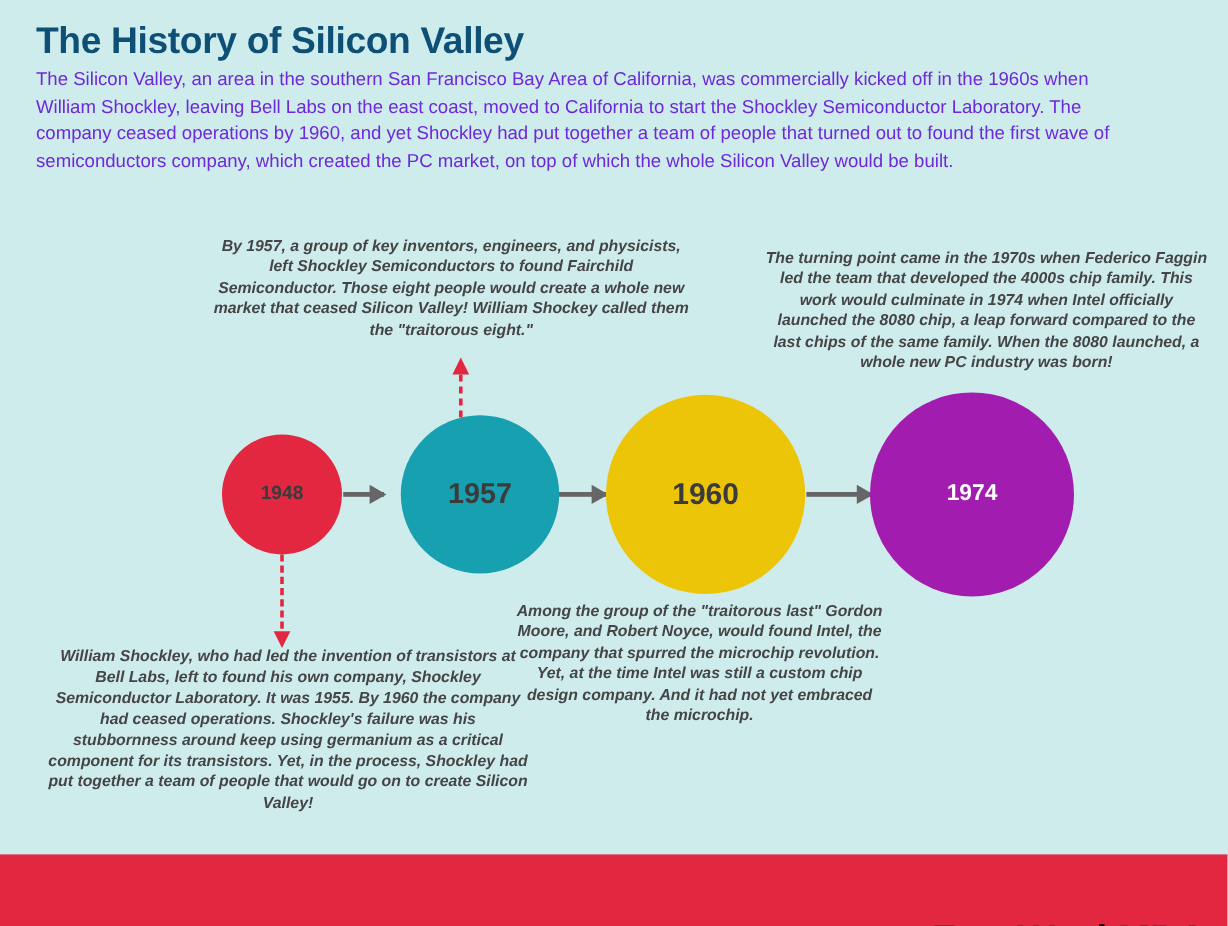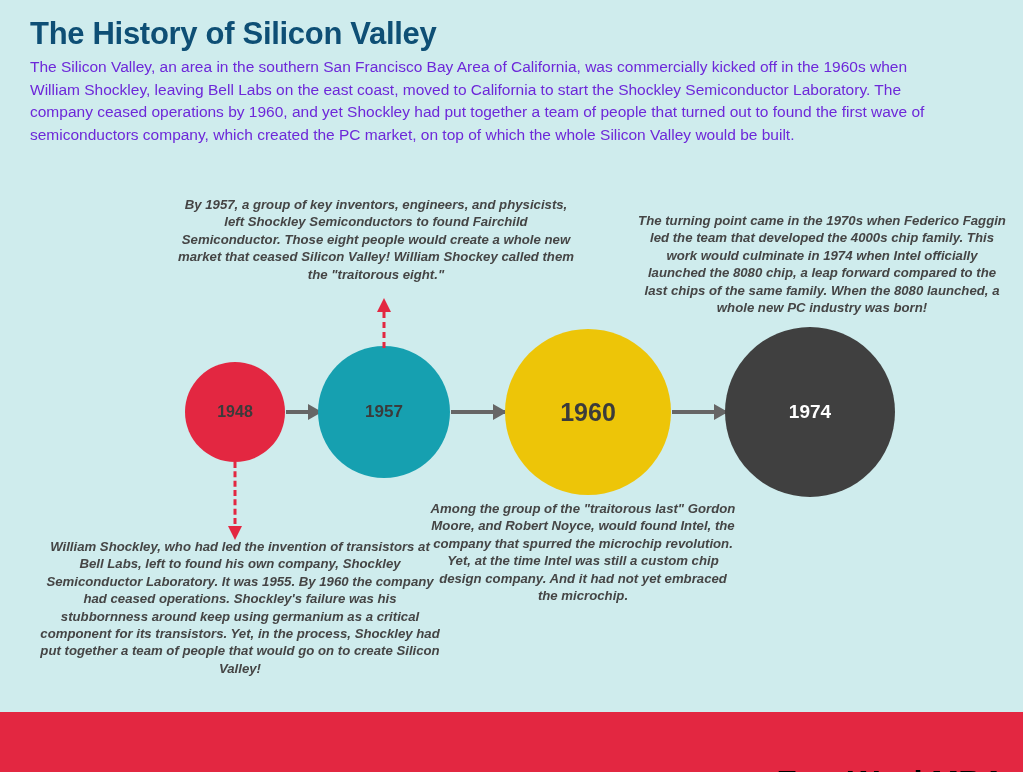--- a/index.html
+++ b/index.html
@@ -47,49 +47,49 @@
   .annot {
     position: absolute;
     font-style: italic;
     font-weight: bold;
     font-size: 13.2px;
     line-height: 17.4px;
     color: #454545;
     text-align: center;
   }
   #annot-1957 { left: 176px; top: 196px;  width: 400px; }
-  #annot-1974 { left: 636px; top: 212px;  width: 372px; }
+  #annot-1974 { left: 636px; top: 206px;  width: 372px; }
   #annot-1955 { left: 40px;  top: 538px;  width: 400px; }
   #annot-1968 { left: 428px; top: 500px;  width: 310px; }
 
   
   .node {
     position: absolute;
     border-radius: 50%;
     display: flex;
     align-items: center;
     justify-content: center;
     font-weight: bold;
     color: #3b3b3b;
   }
   #node-1955 {
     left: 185px; top: 362px; width: 100px; height: 100px;
     background: #e32741; font-size: 16px;
   }
   #node-1957 {
-    left: 318px; top: 346px; width: 132px; height: 132px;
-    background: #16a0b0; font-size: 17px;
+    left: 334px; top: 346px; width: 132px; height: 132px;
+    background: #16a0b0; font-size: 24px;
   }
   #node-1968 {
     left: 505px; top: 329px; width: 166px; height: 166px;
     background: #edc508; font-size: 25px;
   }
   #node-1974 {
     left: 725px; top: 327px; width: 170px; height: 170px;
-    background: #404040; color: #ffffff; font-size: 19px;
+    background: #a21caf; color: #ffffff; font-size: 19px;
   }
 
   
   .connector {
     position: absolute;
     height: 4px;
     background: #666666;
     top: 410px;
   }
   .connector::after {

